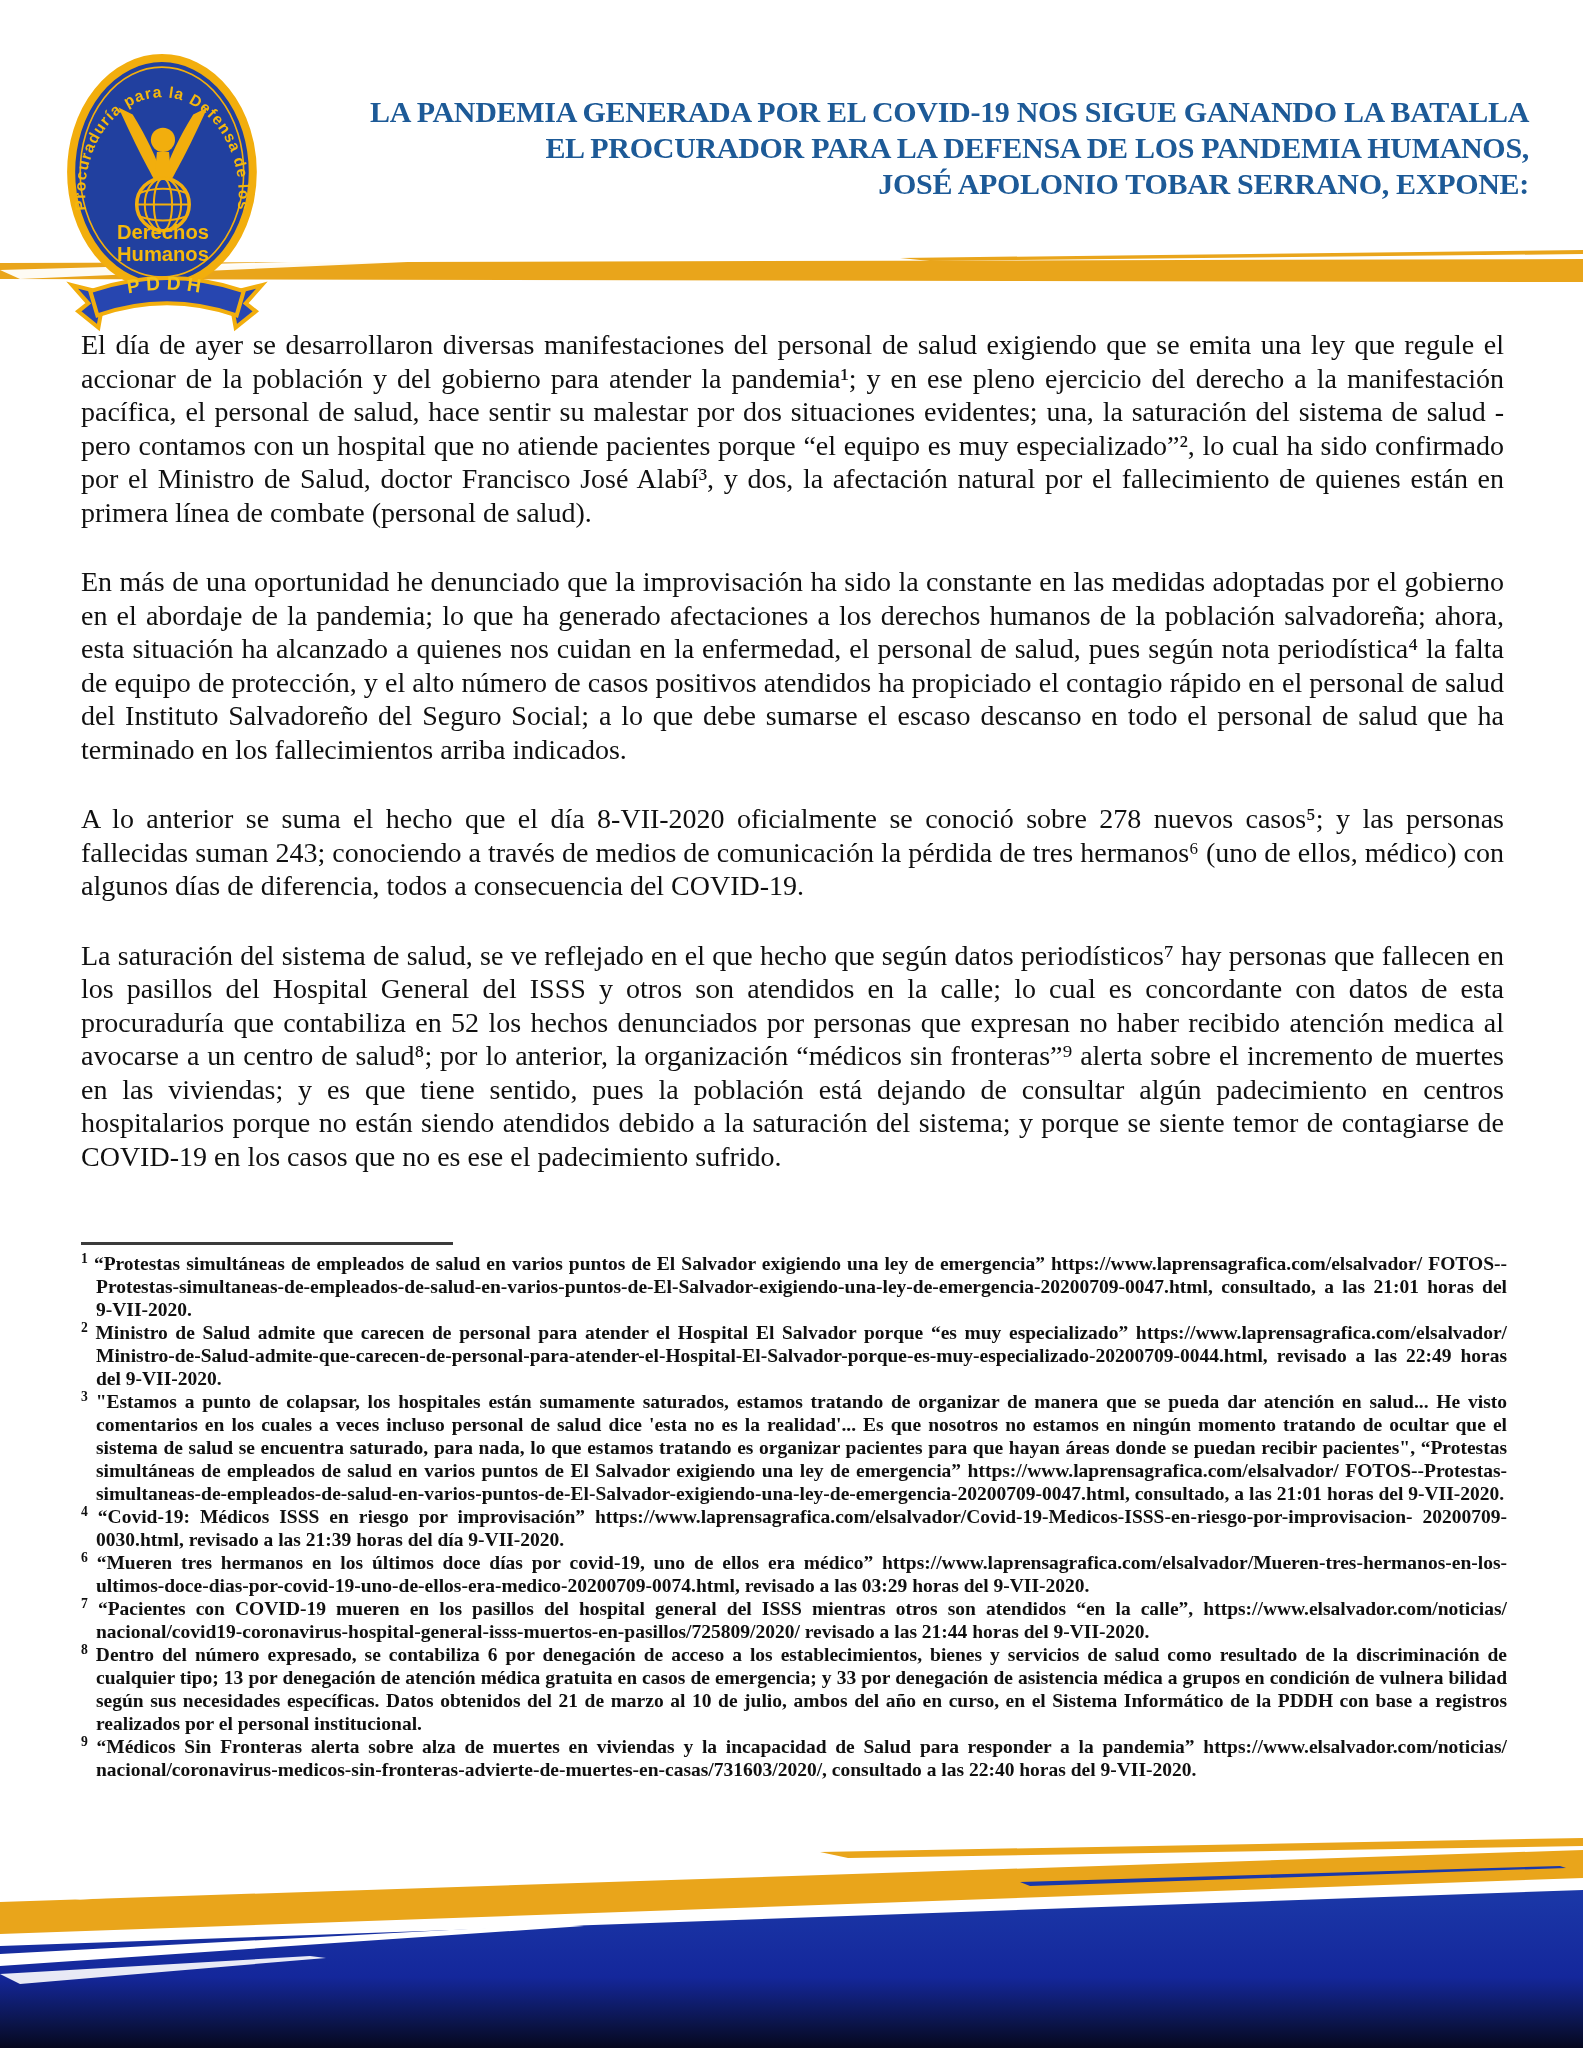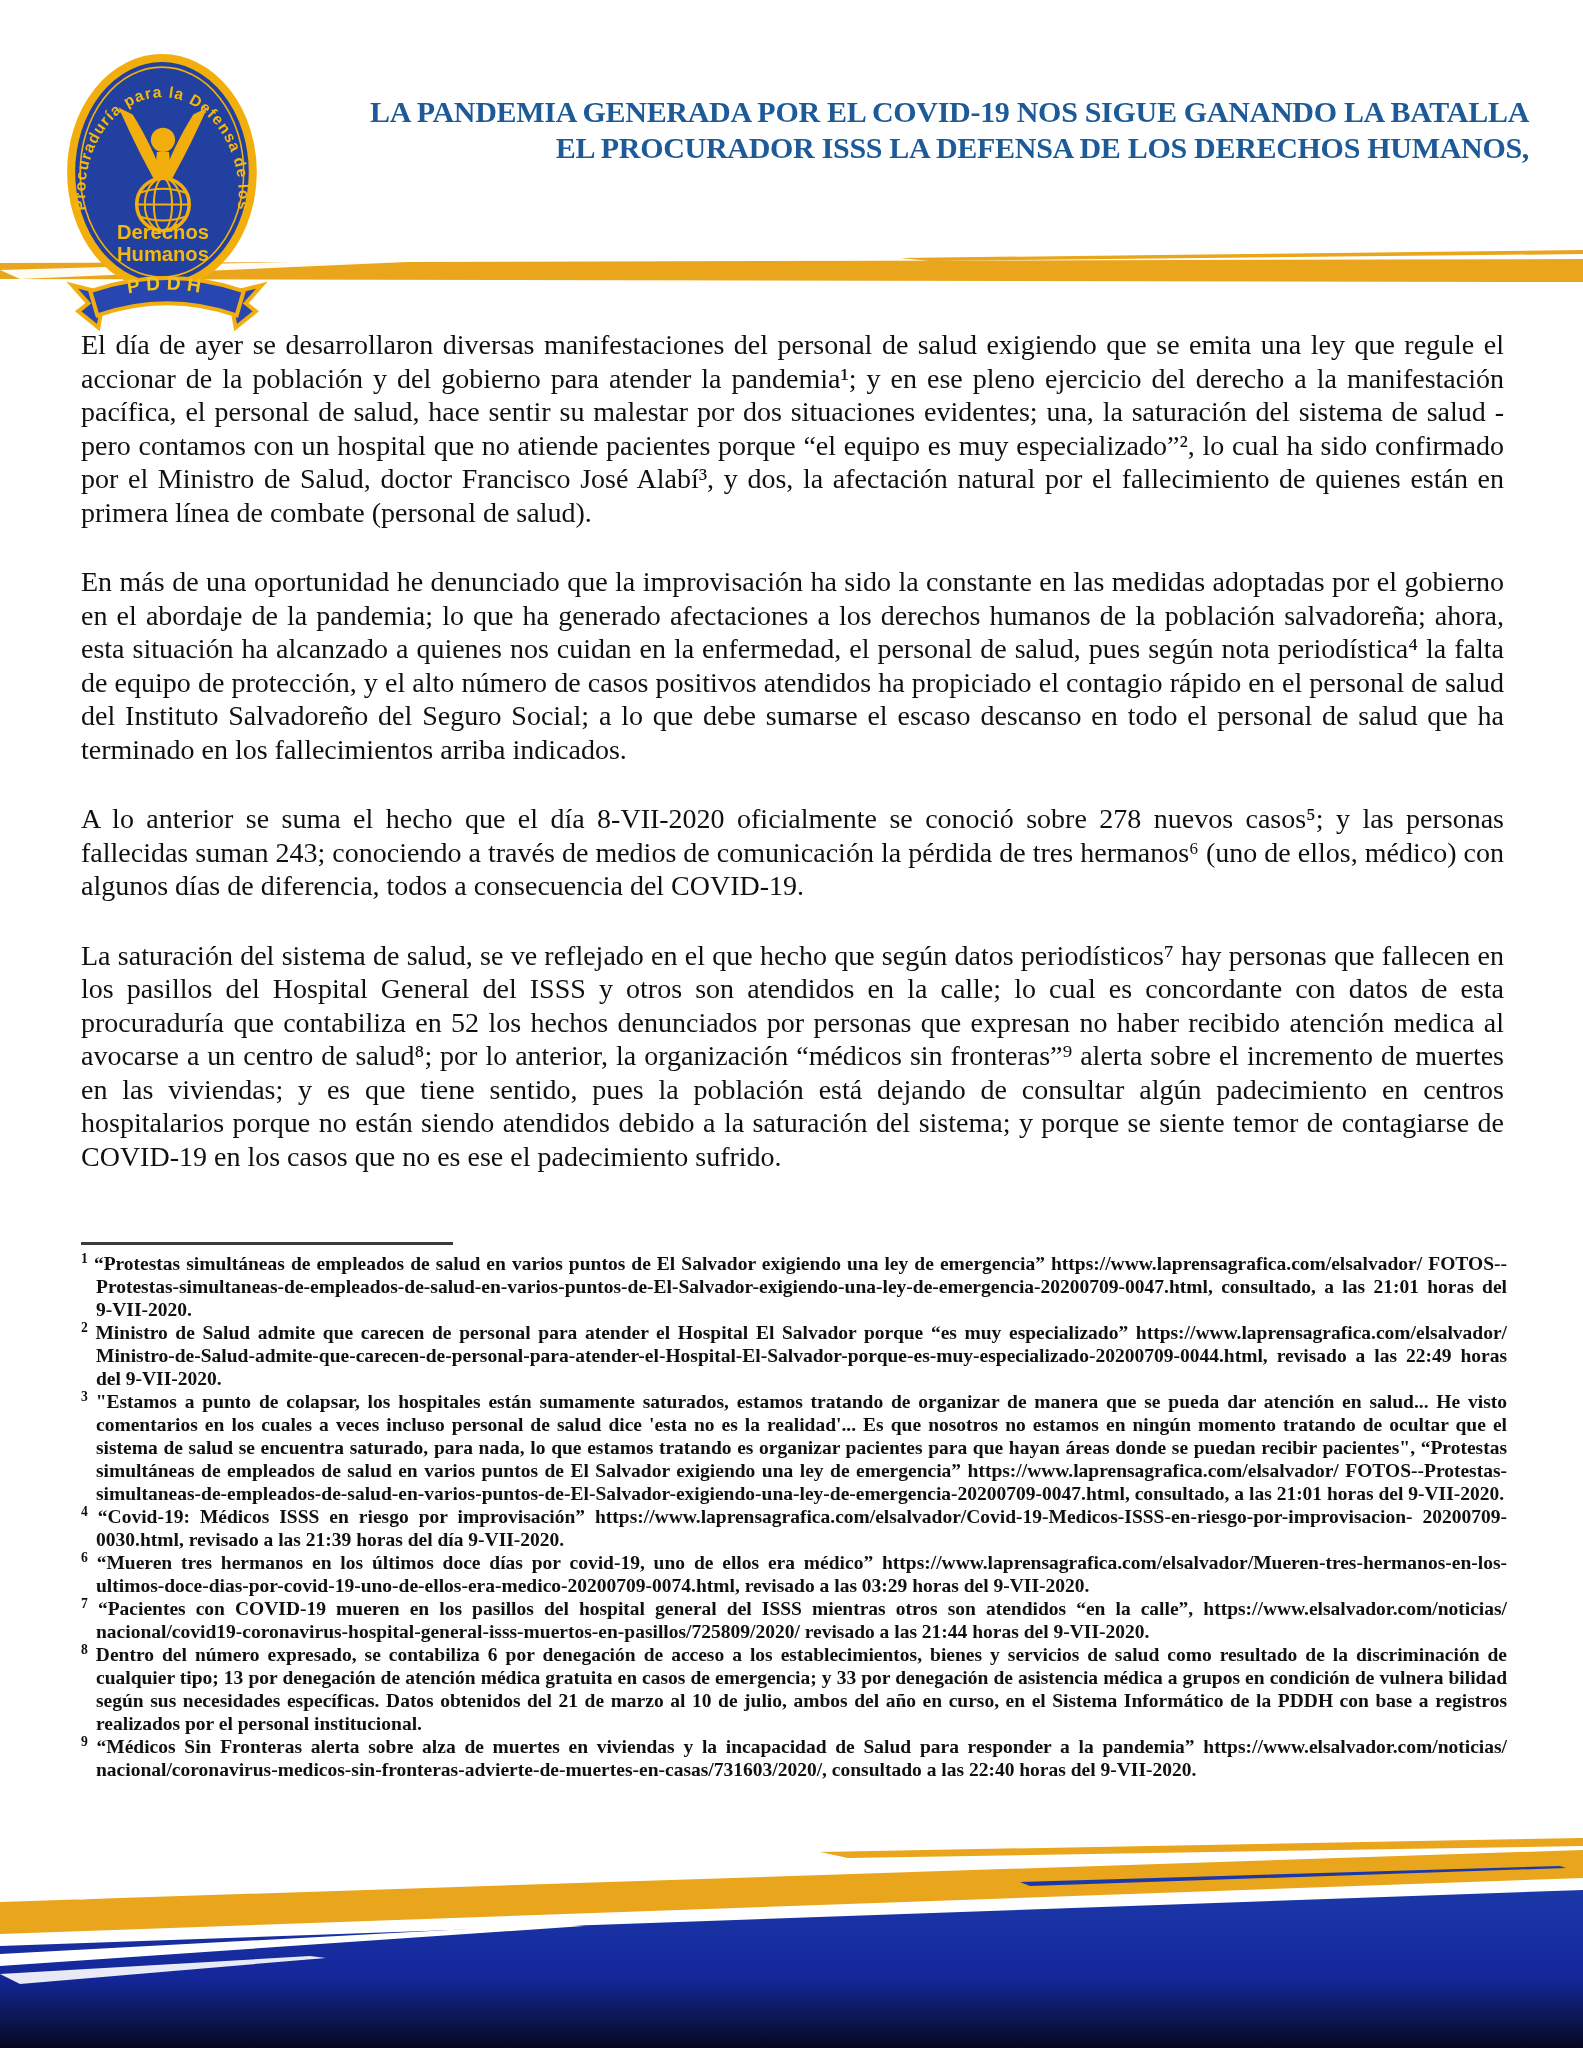--- a/index.html
+++ b/index.html
@@ -87,21 +87,22 @@
       <path d="M204,232 L172,240 L178,274 L198,258 L188,250 Z" fill="#2746B0" stroke="#F2AE0D" stroke-width="4"></path>
       <path d="M34,238 Q110,212 186,238 L179,262 Q110,238 41,262 Z" fill="#2746B0" stroke="#F2AE0D" stroke-width="4"></path>
       <text font-family="Liberation Sans, sans-serif" font-size="19" font-weight="bold" fill="#F5C518" letter-spacing="6">
         <textPath href="#bannerArc" startOffset="50%" text-anchor="middle">PDDH</textPath>
       </text>
     </g>
   </svg>
 
   <div class="title-block">
     <div>LA PANDEMIA GENERADA POR EL COVID-19 NOS SIGUE GANANDO LA BATALLA</div>
-    <div>EL PROCURADOR ISSS LA DEFENSA DE LOS DERECHOS HUMANOS,</div>
+    <div>EL PROCURADOR PARA LA DEFENSA DE LOS PANDEMIA HUMANOS,</div>
+    <div>JOSÉ APOLONIO TOBAR SERRANO, EXPONE:</div>
   </div>
 
   <div class="body-block">
     <p>El día de ayer se desarrollaron diversas manifestaciones del personal de salud exigiendo que se emita una ley que regule el accionar de la población y del gobierno para atender la pandemia¹; y en ese pleno ejercicio del derecho a la manifestación pacífica, el personal de salud, hace sentir su malestar por dos situaciones evidentes; una, la saturación del sistema de salud -pero contamos con un hospital que no atiende pacientes porque “el equipo es muy especializado”², lo cual ha sido confirmado por el Ministro de Salud, doctor Francisco José Alabí³, y dos, la afectación natural por el fallecimiento de quienes están en primera línea de combate (personal de salud).</p>
     <p>En más de una oportunidad he denunciado que la improvisación ha sido la constante en las medidas adoptadas por el gobierno en el abordaje de la pandemia; lo que ha generado afectaciones a los derechos humanos de la población salvadoreña; ahora, esta situación ha alcanzado a quienes nos cuidan en la enfermedad, el personal de salud, pues según nota periodística⁴ la falta de equipo de protección, y el alto número de casos positivos atendidos ha propiciado el contagio rápido en el personal de salud del Instituto Salvadoreño del Seguro Social; a lo que debe sumarse el escaso descanso en todo el personal de salud que ha terminado en los fallecimientos arriba indicados.</p>
     <p>A lo anterior se suma el hecho que el día 8-VII-2020 oficialmente se conoció sobre 278 nuevos casos⁵; y las personas fallecidas suman 243; conociendo a través de medios de comunicación la pérdida de tres hermanos⁶ (uno de ellos, médico) con algunos días de diferencia, todos a consecuencia del COVID-19.</p>
     <p>La saturación del sistema de salud, se ve reflejado en el que hecho que según datos periodísticos⁷ hay personas que fallecen en los pasillos del Hospital General del ISSS y otros son atendidos en la calle; lo cual es concordante con datos de esta procuraduría que contabiliza en 52 los hechos denunciados por personas que expresan no haber recibido atención medica al avocarse a un centro de salud⁸; por lo anterior, la organización “médicos sin fronteras”⁹ alerta sobre el incremento de muertes en las viviendas; y es que tiene sentido, pues la población está dejando de consultar algún padecimiento en centros hospitalarios porque no están siendo atendidos debido a la saturación del sistema; y porque se siente temor de contagiarse de COVID-19 en los casos que no es ese el padecimiento sufrido.</p>
   </div>
 
   <div class="footnote-rule"></div>

